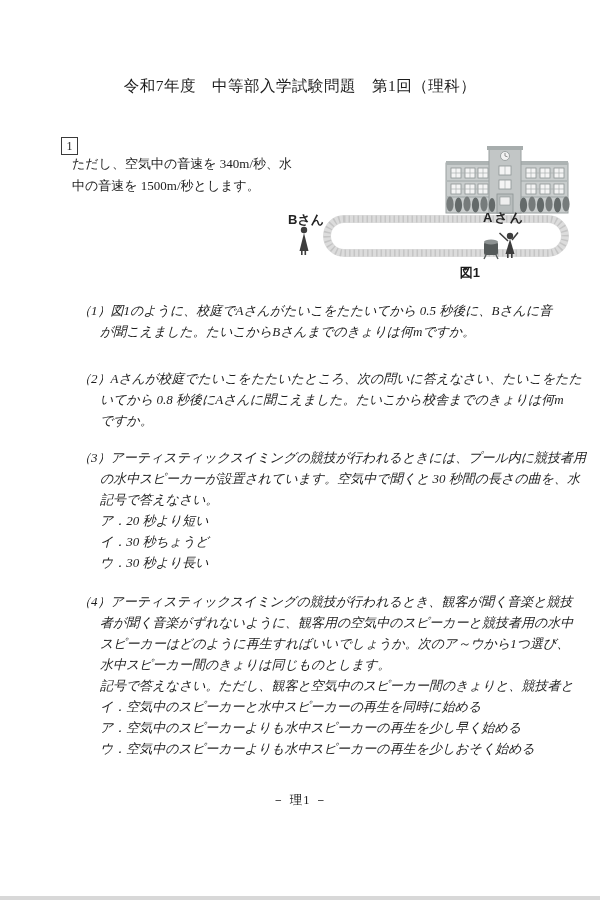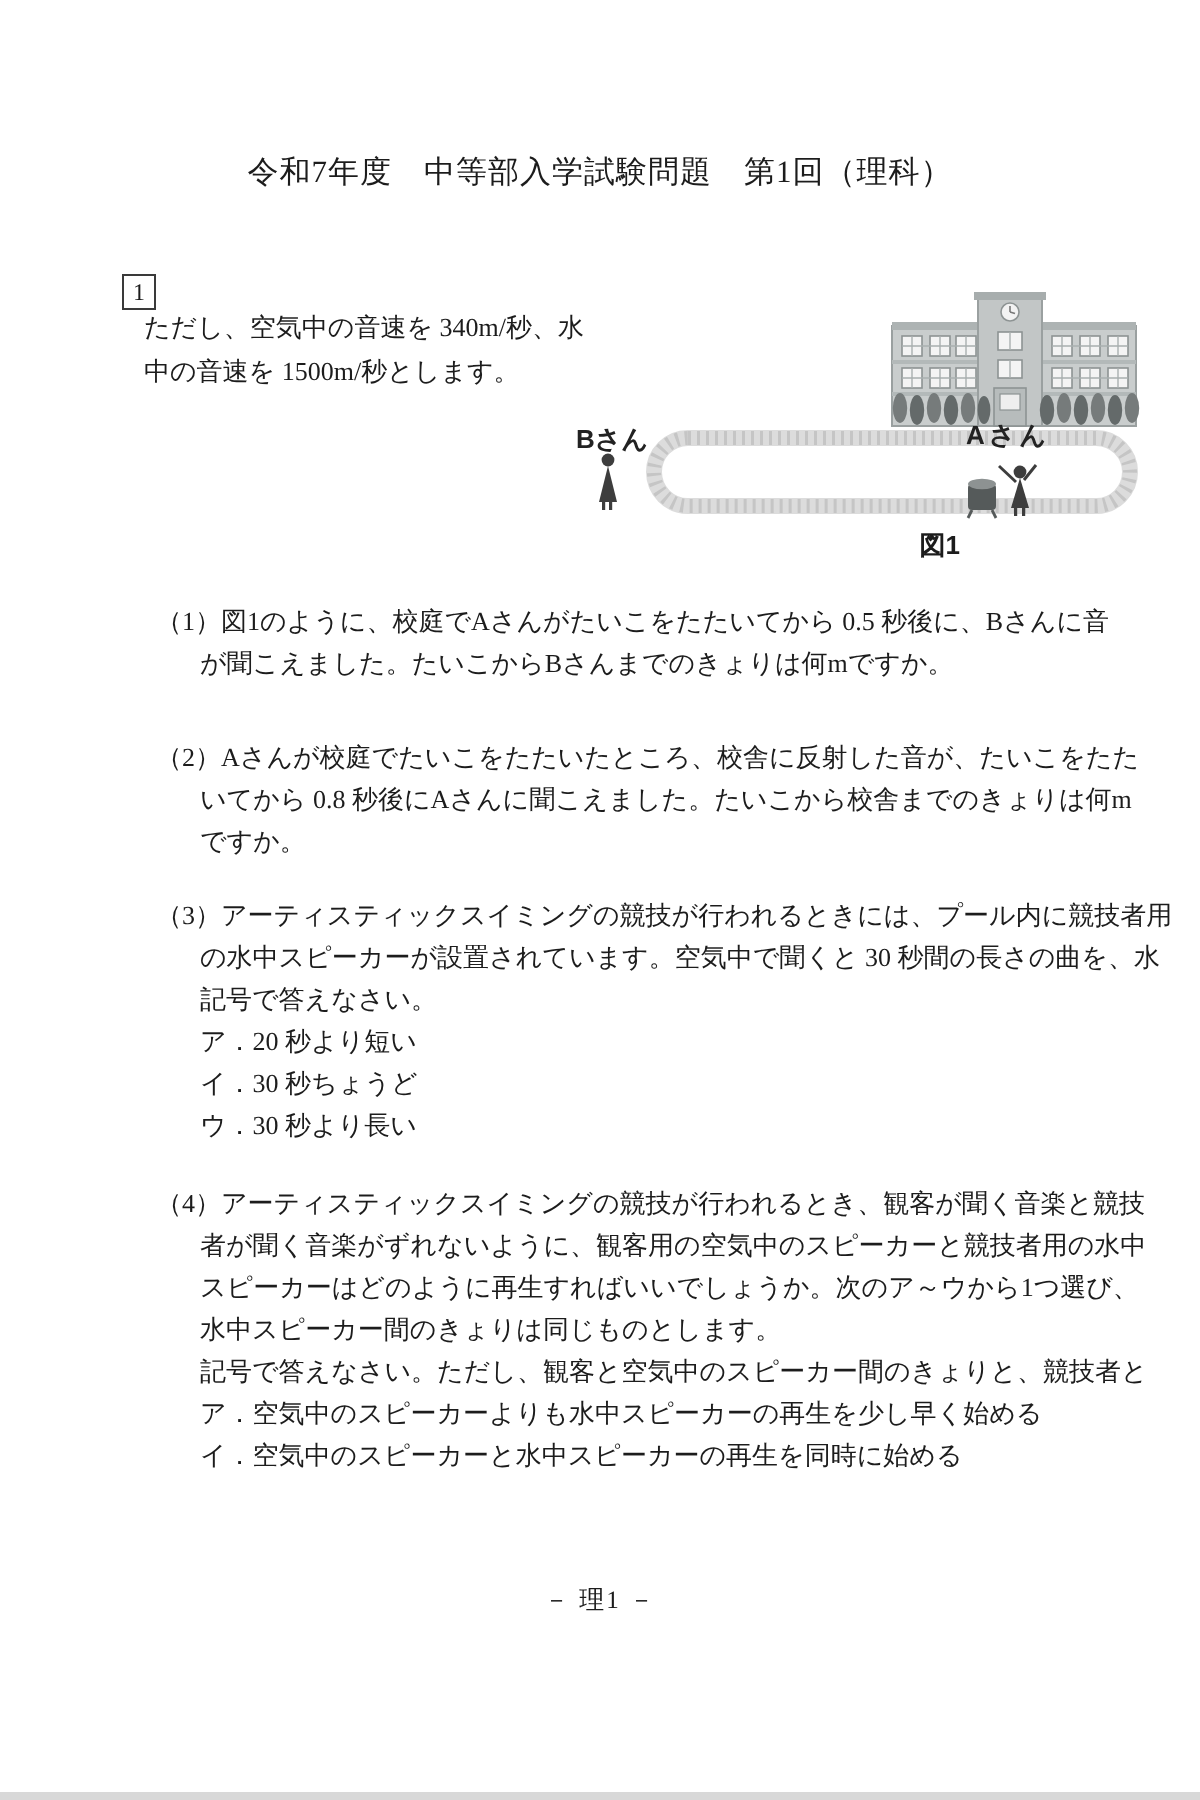--- a/index.html
+++ b/index.html
@@ -23,21 +23,21 @@
   .figure svg{position:absolute;left:0;top:0;}
   .fig-caption{
     position:absolute;left:135px;top:121px;width:62px;text-align:right;
     font-family:Liberation Sans, sans-serif;font-size:13px;font-weight:bold;
   }
   .questions{position:absolute;left:78px;top:300px;width:500px;font-size:13px;line-height:21px;}
   .question{padding-left:22px;}
   .question:nth-child(1){margin-bottom:26px;}
   .question:nth-child(2){margin-bottom:16px;}
   .question:nth-child(3){margin-bottom:18px;}
-  .q-line{white-space:nowrap;}
+  .q-line{white-space:nowrap;font-style:italic;}
   .q-first{margin-left:-22px;}
   .q-num{display:inline-block;min-width:22px;}
   .footer{
     position:absolute;top:792px;left:0;width:100%;text-align:center;
     font-size:12.5px;letter-spacing:1px;
   }
   .scan-edge{position:absolute;left:0;bottom:0;width:100%;height:4px;background:#d8d8d8;}
   .svg-label{
     font-family:"Liberation Sans","DejaVu Sans",sans-serif;
     font-size:13px;font-weight:600;fill:#222;
@@ -162,40 +162,41 @@
     <div class="fig-caption">図1</div>
   </div>
 
   <div class="questions">
   <div class="question">
     <div class="q-line q-first"><span class="q-num">（1）</span><span class="q-text">図1のように、校庭でAさんがたいこをたたいてから 0.5 秒後に、Bさんに音</span></div>
   <div class="q-line">が聞こえました。たいこからBさんまでのきょりは何mですか。</div>
       </div>
 
   <div class="question">
-    <div class="q-line q-first"><span class="q-num">（2）</span><span class="q-text">Aさんが校庭でたいこをたたいたところ、校舎に反射した音が、たいこをたた</span></div>
+    <div class="q-line q-first"><span class="q-num">（2）</span><span class="q-text">Aさんが校庭でたいこをたたいたところ、次の問いに答えなさい、たいこをたた</span></div>
   <div class="q-line">いてから 0.8 秒後にAさんに聞こえました。たいこから校舎までのきょりは何m</div>
         <div class="q-line">ですか。</div>
       </div>
 
   <div class="question">
     <div class="q-line q-first"><span class="q-num">（3）</span><span class="q-text">アーティスティックスイミングの競技が行われるときには、プール内に競技者用</span></div>
   <div class="q-line">の水中スピーカーが設置されています。空気中で聞くと 30 秒間の長さの曲を、水</div>
         <div class="q-line">記号で答えなさい。</div>
         <div class="q-line q-option">ア．20 秒より短い</div>
         <div class="q-line q-option">イ．30 秒ちょうど</div>
         <div class="q-line q-option">ウ．30 秒より長い</div>
       </div>
 
   <div class="question">
     <div class="q-line q-first"><span class="q-num">（4）</span><span class="q-text">アーティスティックスイミングの競技が行われるとき、観客が聞く音楽と競技</span></div>
   <div class="q-line">者が聞く音楽がずれないように、観客用の空気中のスピーカーと競技者用の水中</div>
         <div class="q-line">スピーカーはどのように再生すればいいでしょうか。次のア～ウから1つ選び、</div>
         <div class="q-line">水中スピーカー間のきょりは同じものとします。</div>
         <div class="q-line">記号で答えなさい。ただし、観客と空気中のスピーカー間のきょりと、競技者と</div>
+        <div class="q-line q-option">イ．空気中のスピーカーと水中スピーカーの再生を同時に始める</div>
         <div class="q-line q-option">ア．空気中のスピーカーよりも水中スピーカーの再生を少し早く始める</div>
-        <div class="q-line q-option">イ．空気中のスピーカーと水中スピーカーの再生を同時に始める</div>
+        <div class="q-line q-option">ウ．空気中のスピーカーよりも水中スピーカーの再生を少しおそく始める</div>
       </div>
 </div>
 
   <div class="footer">－ 理1 －</div>
   <div class="scan-edge"></div>
 </div>
 
 </body></html>

